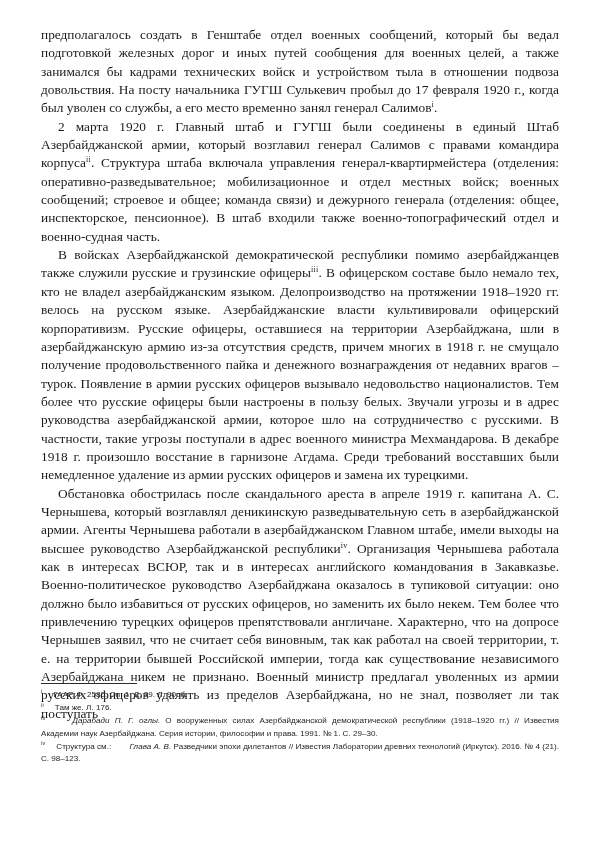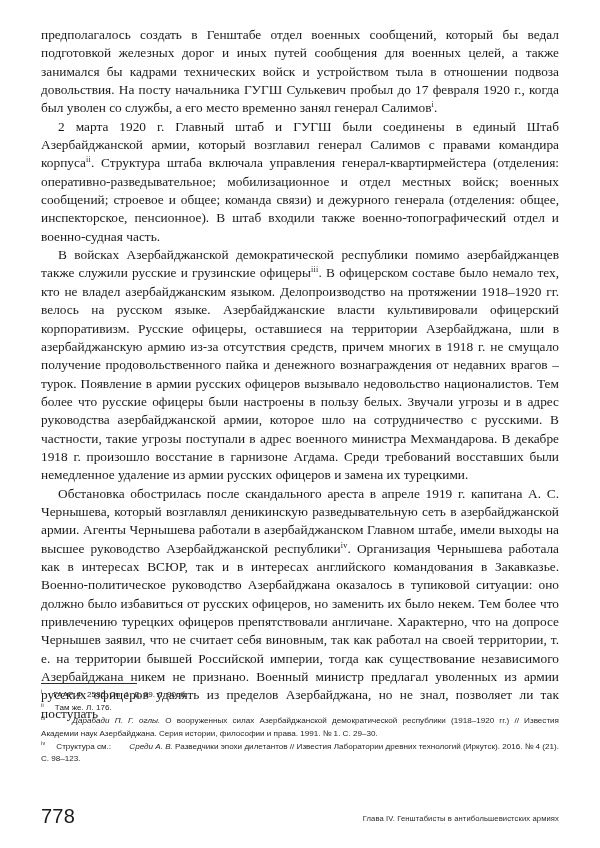--- a/index.html
+++ b/index.html
@@ -120,21 +120,17 @@
 
   <div class="footnotes">
     <div class="fn-rule"></div>
 
     <p class="fn-item"><span class="marker">i</span><span>ГААР. Ф. 2580. Оп. 1. Д. 39. Л. 90об.</span><i></i><span></span></p>
 
     <p class="fn-item"><span class="marker">ii</span><span>Там же. Л. 176.</span><i></i><span></span></p>
 
     <p class="fn-item"><span class="marker">iii</span><span></span><i>Дарабади П. Г. оглы.</i><span> О вооруженных силах Азербайджанской демократической республики (1918–1920 гг.) // Известия Академии наук Азербайджана. Серия истории, философии и права. 1991. № 1. С. 29–30.</span></p>
 
-    <p class="fn-item"><span class="marker">iv</span><span>Структура см.: </span><i>Среди А. В.</i><span> Разведчики эпохи дилетантов // Известия Лаборатории древних технологий (Иркутск). 2016. № 4 (21). С. 98–123.</span></p>
+    <p class="fn-item"><span class="marker">iv</span><span>Структура см.: </span><i>Глава А. В.</i><span> Разведчики эпохи дилетантов // Известия Лаборатории древних технологий (Иркутск). 2016. № 4 (21). С. 98–123.</span></p>
   </div>
 
-  <div class="footer">
-    <div class="page-number">778</div>
-    <div class="running-head">Глава IV. Генштабисты в антибольшевистских армиях</div>
-  </div>
 
 </div>
 
 </body></html>

